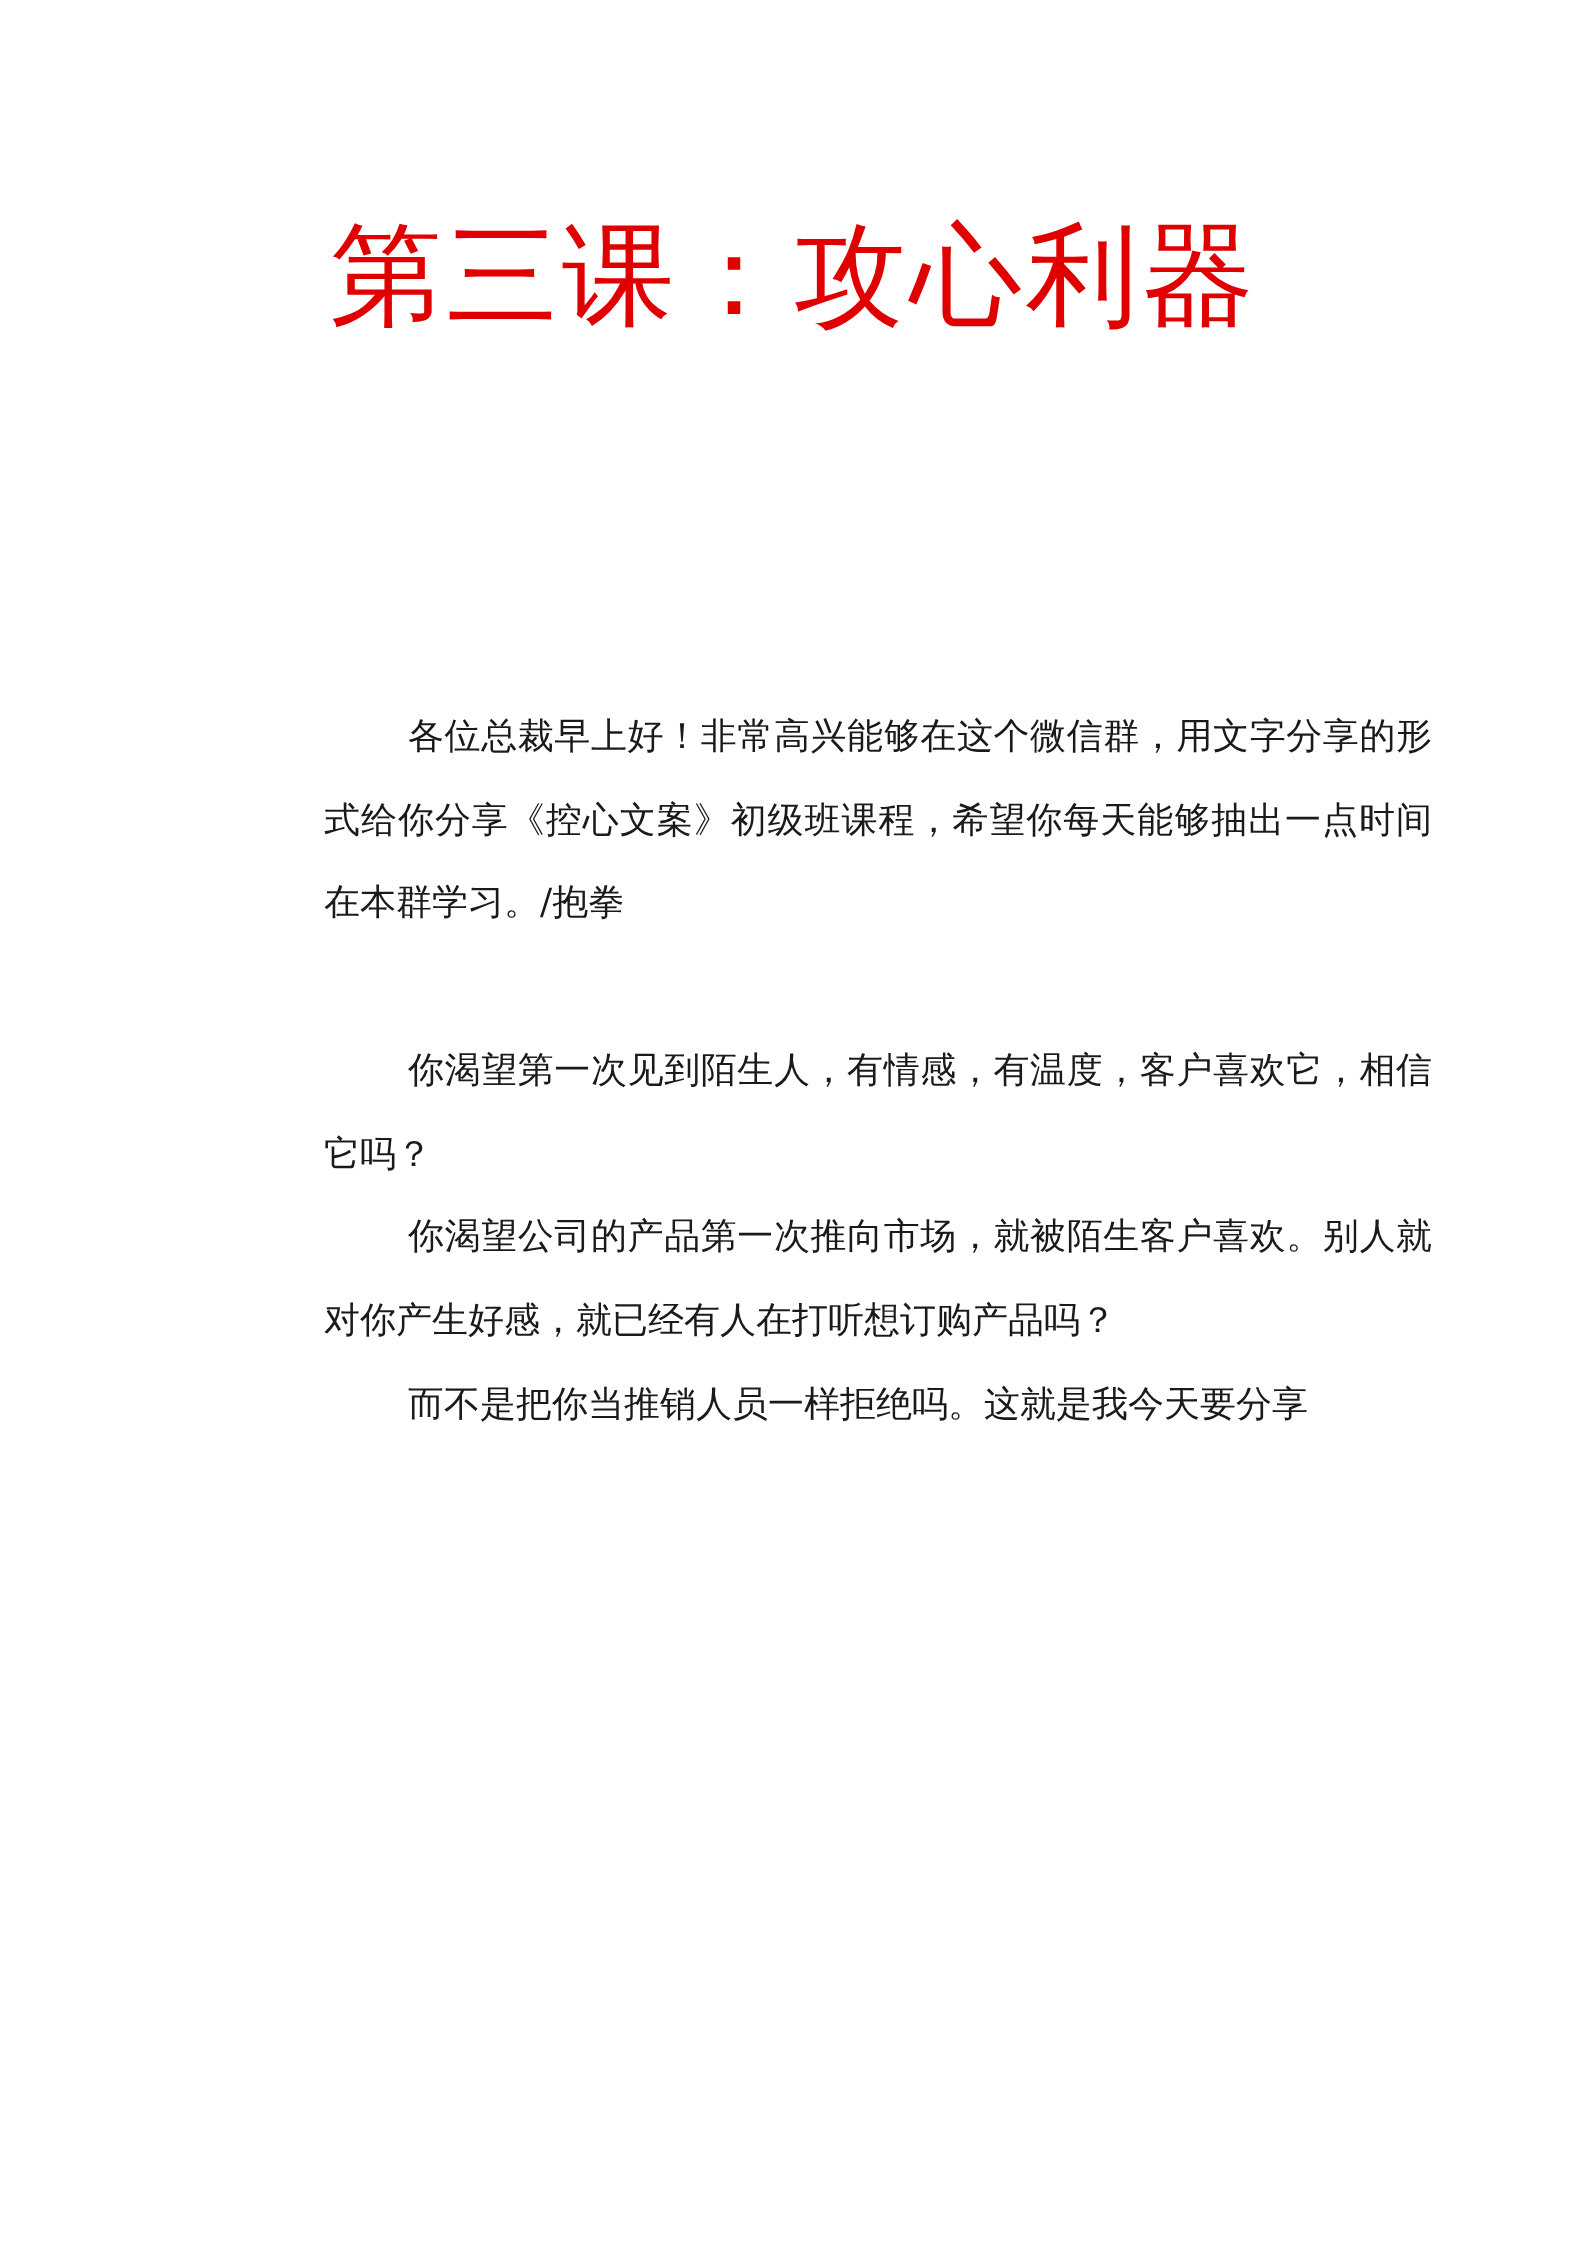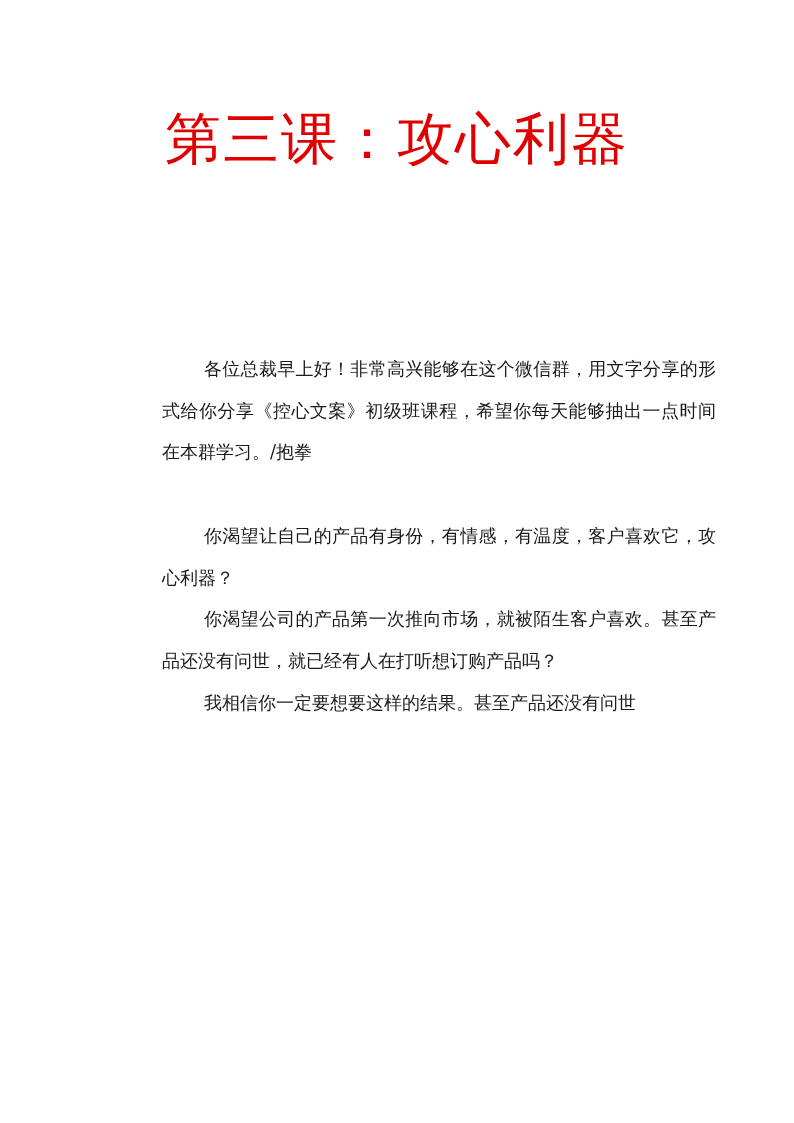--- a/index.html
+++ b/index.html
@@ -56,17 +56,17 @@
   </style>
 </head>
 <body>
 
 <div class="page">
   <h1 class="title">第三课：攻心利器</h1>
 
   <div class="body-text">
     <p class="para">各位总裁早上好！非常高兴能够在这个微信群，用文字分享的形式给你分享《控心文案》初级班课程，希望你每天能够抽出一点时间在本群学习。/抱拳</p>
     <div class="spacer"></div>
-    <p class="para">你渴望让自己的产品有身份，有情感，有温度，客户喜欢它，攻心利器？</p>
-    <p class="para">你渴望公司的产品第一次推向市场，就被陌生客户喜欢。甚至产品还没有问世，就已经有人在打听想订购产品吗？</p>
-    <p class="para">我相信你一定要想要这样的结果。甚至产品还没有问世</p>
+    <p class="para">你渴望第一次见到陌生人，有情感，有温度，客户喜欢它，相信它吗？</p>
+    <p class="para">你渴望公司的产品第一次推向市场，就被陌生客户喜欢。别人就对你产生好感，就已经有人在打听想订购产品吗？</p>
+    <p class="para">而不是把你当推销人员一样拒绝吗。这就是我今天要分享</p>
   </div>
 </div>
 
 </body></html>

